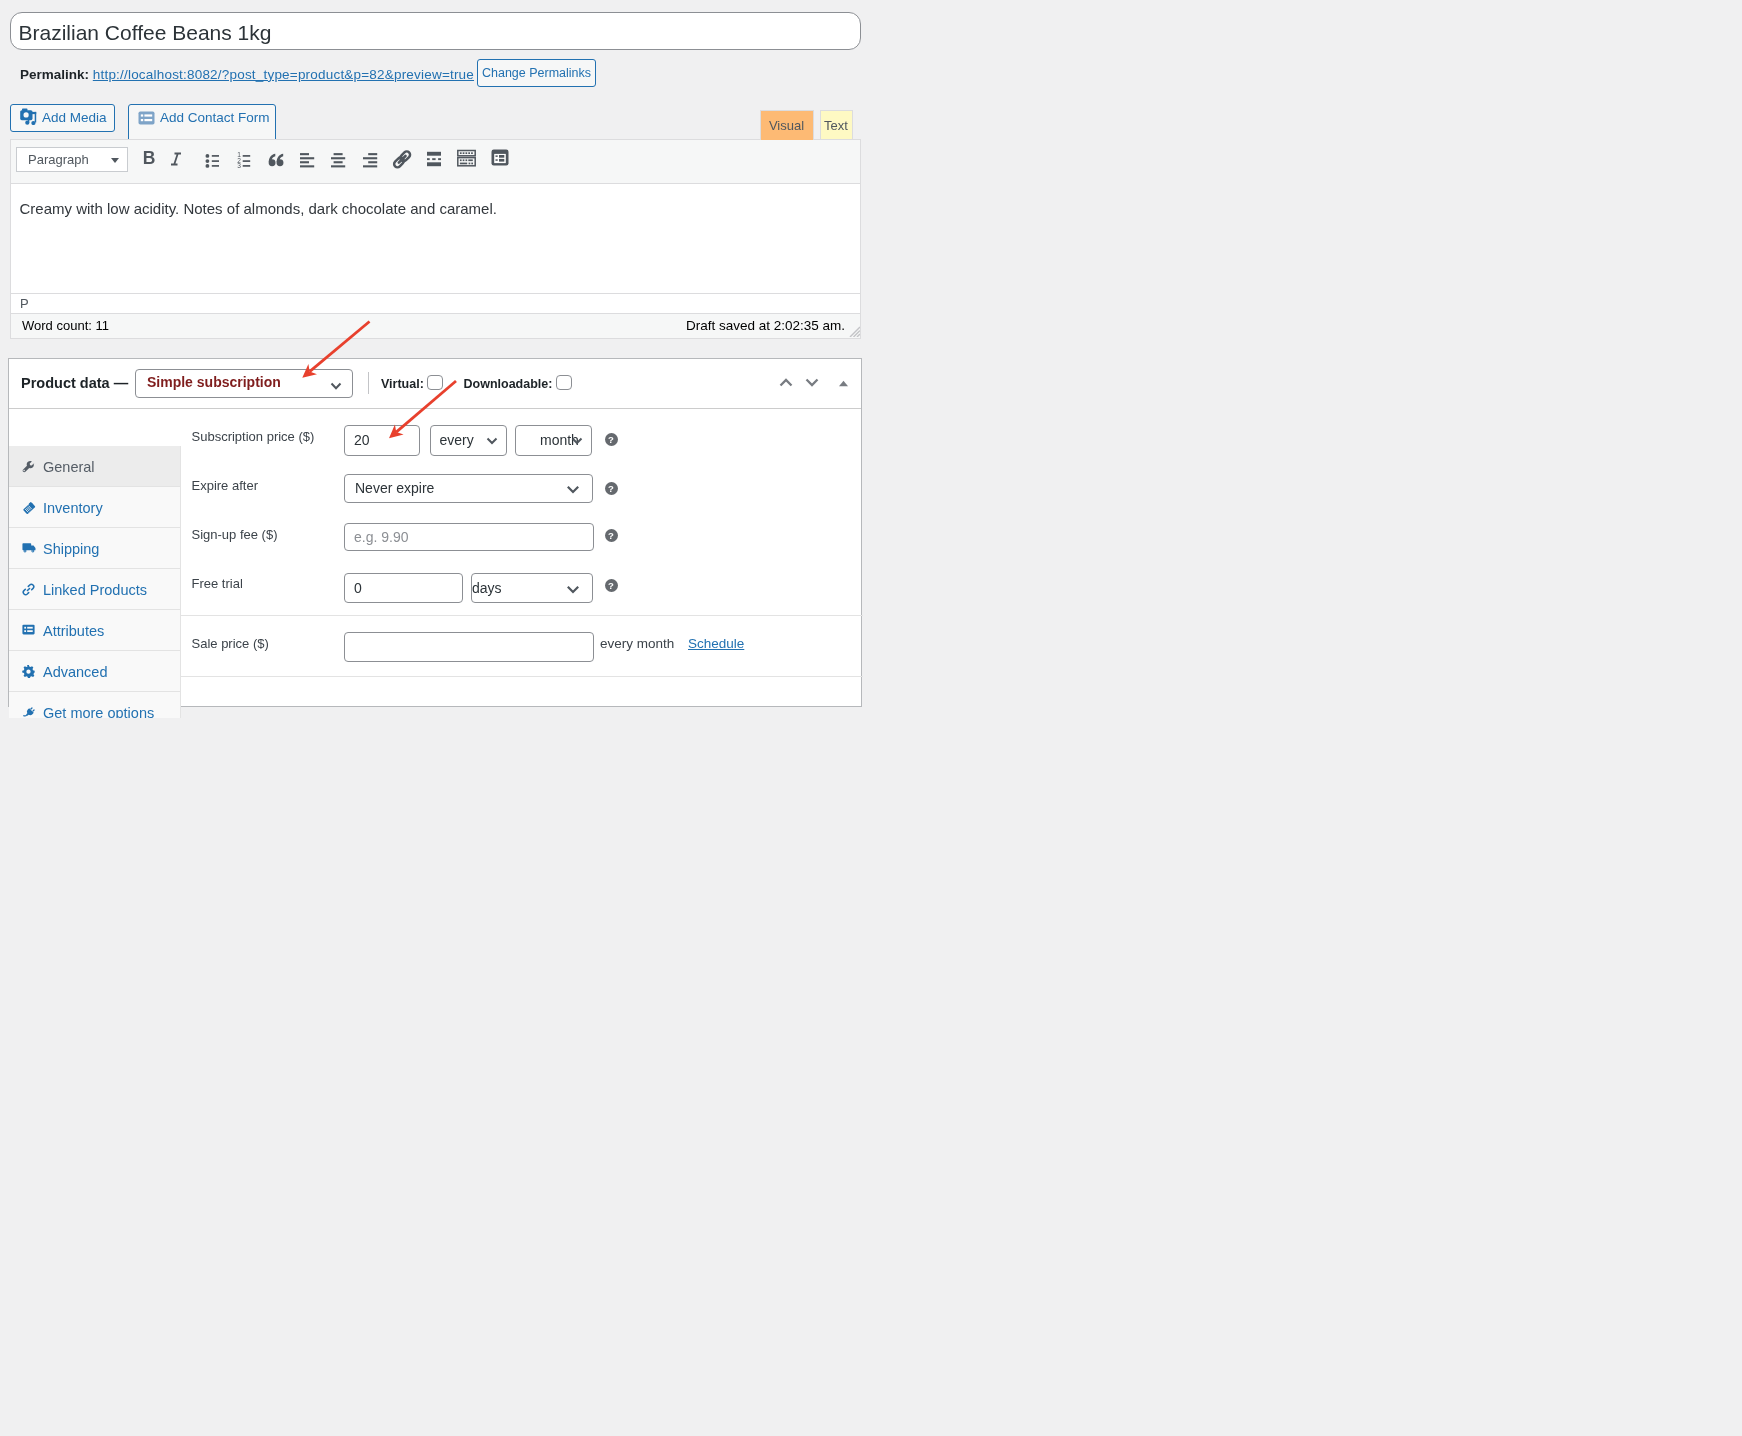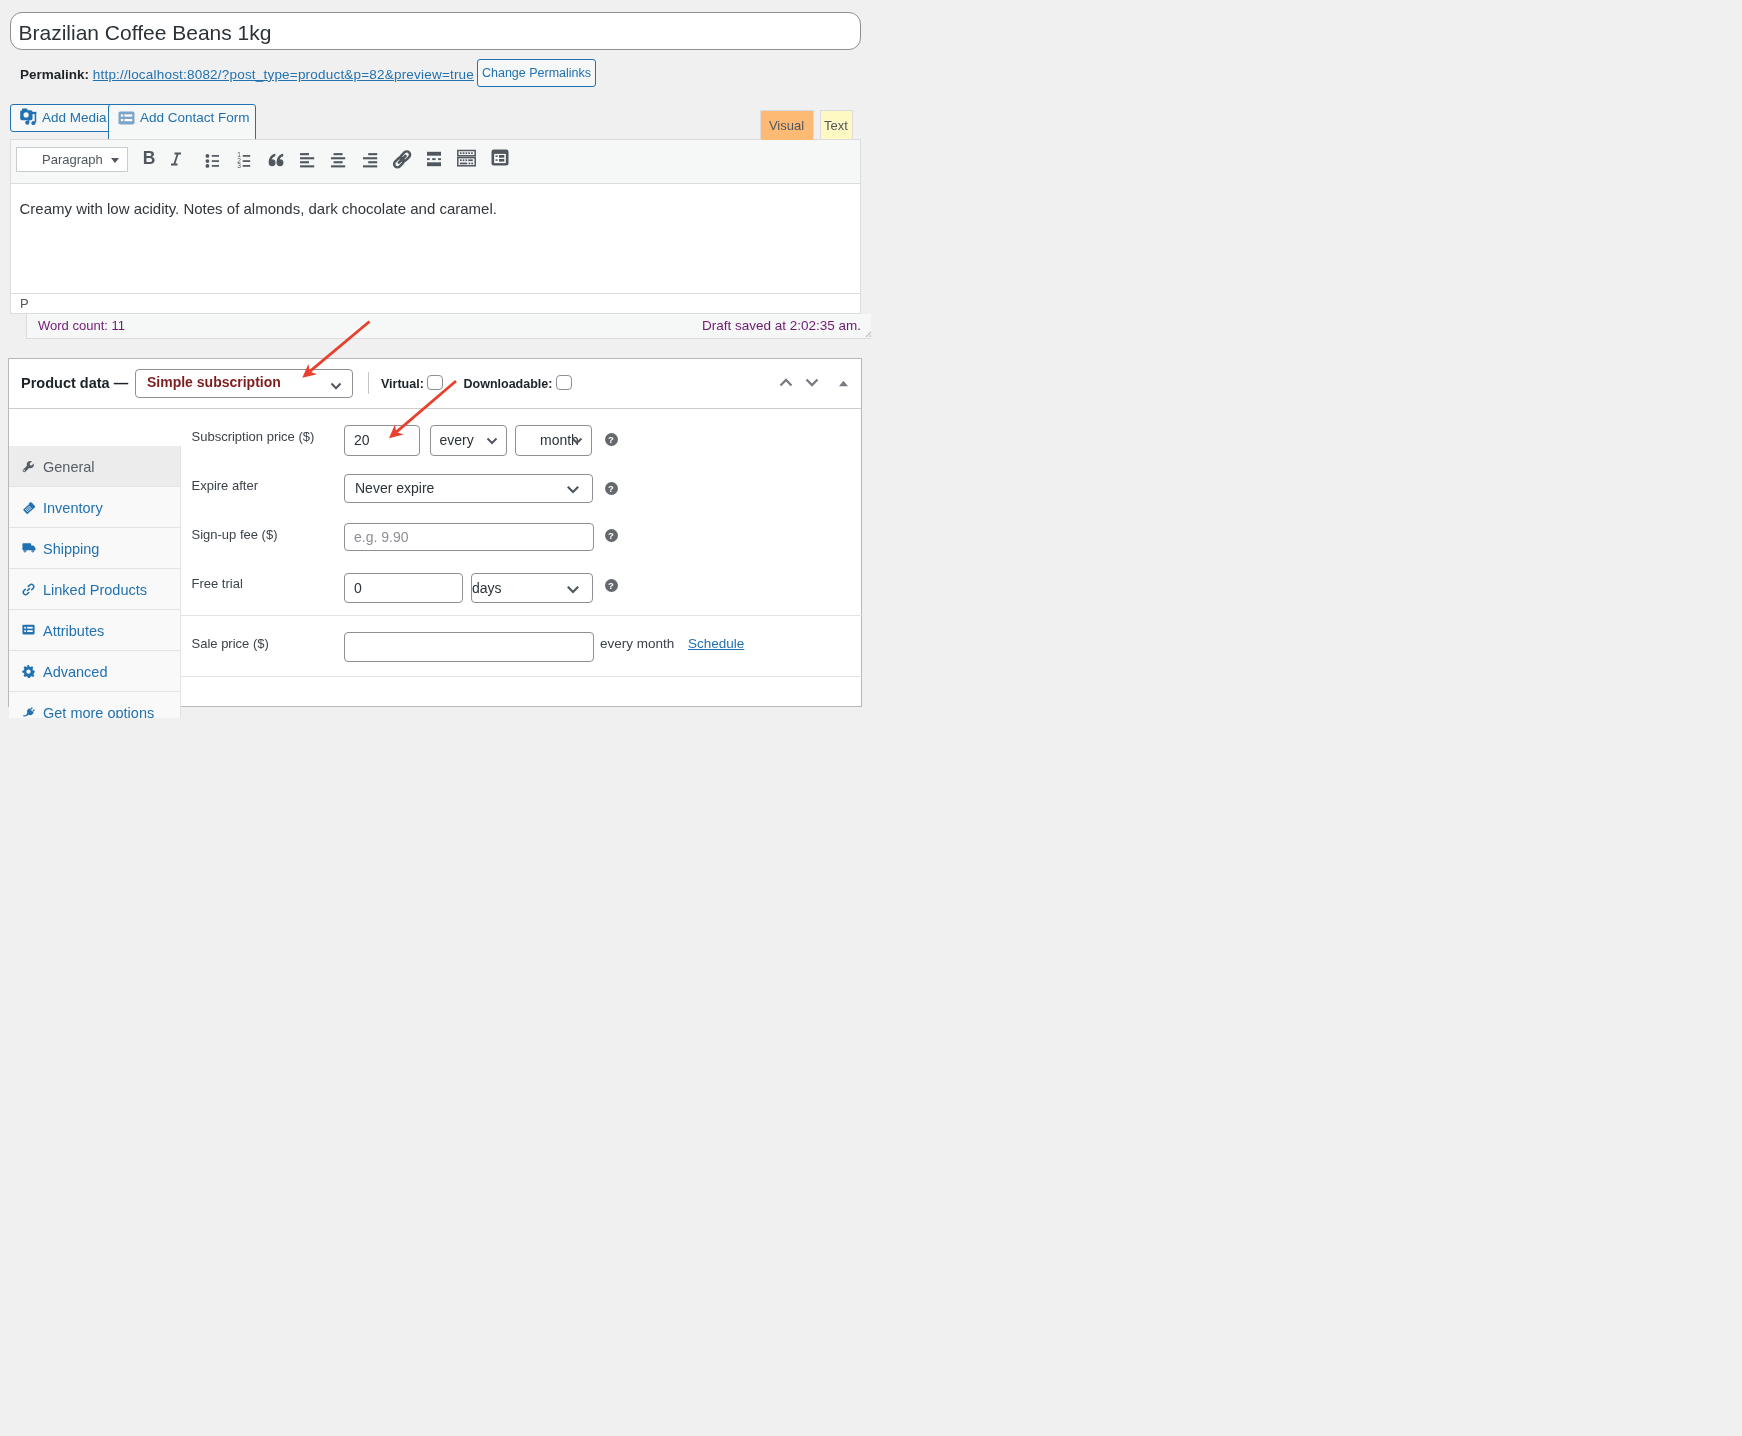--- a/index.html
+++ b/index.html
@@ -24,56 +24,56 @@
 #permalink b { font-weight: 700; }
 #permalink a { color: #2271b1; text-decoration: underline; letter-spacing: 0.2px; }
 .btn {
   display: inline-block; background: #f6f7f7; border: 1px solid #2271b1;
   border-radius: 3px; color: #2271b1; font-size: 13.5px;
 }
 #chgperm { left: 477px; top: 58.5px; width: 119px; height: 28px; line-height: 26px; text-align: center; white-space: nowrap; font-size: 12.5px; }
 
 
 #addmedia { left: 10px; top: 104px; width: 105px; height: 28px; line-height: 26px; }
-#addform  { left: 108px; top: 104px; width: 148px; height: 40px; line-height: 26px; }
+#addform  { left: 128px; top: 104px; width: 148px; height: 40px; line-height: 26px; }
 #addmedia svg, #addform svg { vertical-align: -3px; margin: 0 5px 0 9px; }
 
 
 .wtab { z-index: 2; top: 110px; height: 30px; font-size: 13px; color: #50575e; text-align: center; line-height: 29px; }
 #tab-visual { left: 759.5px; width: 54px; background: #fdba74; border: 0.5px solid #dcdcde; border-bottom: none; }
 #tab-text   { left: 819.5px; width: 33px; background: #fef9c3; border: 0.5px solid #dcdcde; border-bottom: none; height: 28.5px; }
 
 
 #editor { left: 10px; top: 139px; width: 851px; height: 200px; }
 #toolbar {
   position: absolute; left: 0; top: 0; width: 851px; height: 44.5px;
   background: #f6f7f7; border: 0.5px solid #dcdcde;
 }
 #parasel {
   position: absolute; left: 5px; top: 7px; width: 112px; height: 24.5px;
   background: #fff; border: 0.5px solid #c9ccd0; color: #50575e;
-  font-size: 13px; line-height: 24px; padding-left: 25px;
+  font-size: 13px; line-height: 24px; padding-left: 11px;
 }
 #parasel .caret { position: absolute; right: 8.5px; top: 10px; width: 0; height: 0;
   border-left: 4.5px solid transparent; border-right: 4.5px solid transparent; border-top: 5.5px solid #50575e; }
 .ticon { position: absolute; top: 8.5px; width: 28px; height: 26px; color: #50575e; text-align: center; }
 #content {
   position: absolute; left: 0; top: 45px; width: 851px; height: 109px;
   background: #fff; border-left: 0.5px solid #dcdcde; border-right: 0.5px solid #dcdcde;
   font-size: 15px; color: #32373c; padding: 16px 0 0 8.5px;
 }
 #pathrow {
   position: absolute; left: 0; top: 154px; width: 851px; height: 20.5px;
   background: #fff; border: 0.5px solid #dcdcde;
   font-size: 13px; color: #50575e; line-height: 20px; padding-left: 9px;
 }
 #statusbar {
-  position: absolute; left: 16px; top: 174.5px; width: 851px; height: 25px;
+  position: absolute; left: 0; top: 174.5px; width: 851px; height: 25px;
   background: #f6f7f7; border: 0.5px solid #dcdcde; border-top: none;
-  font-size: 13.5px; color: #701a75; line-height: 24px;
+  font-size: 13.5px; color: #000000; line-height: 24px;
 }
 #statusbar .wc { position: absolute; left: 11px; font-size: 13px; }
 #statusbar .ds { position: absolute; right: 15px; }
 
 
 #panel {
   left: 8px; top: 357.5px; width: 854px; height: 349px;
   background: #fff; border: 0.5px solid #b6b8bb;
 }
 #pd-header { position: absolute; left: 0; top: 0; width: 100%; height: 50.5px; border-bottom: 0.5px solid #ccc; }

